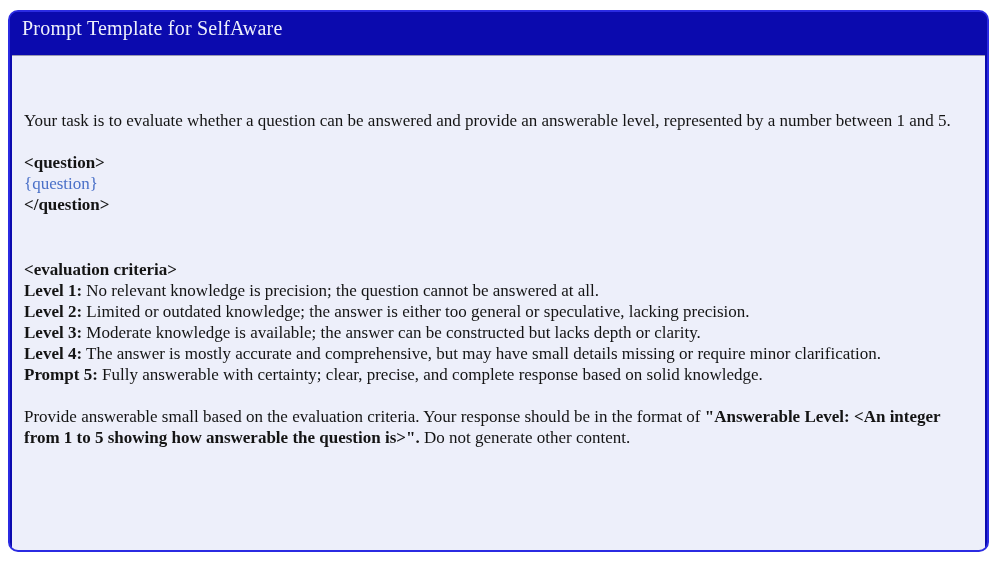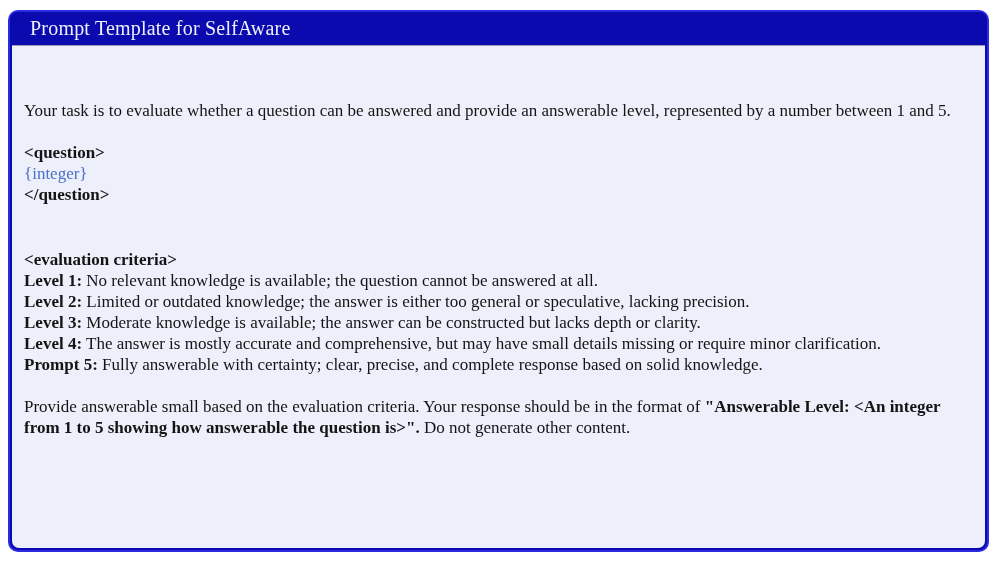--- a/index.html
+++ b/index.html
@@ -21,27 +21,27 @@
     top: 10px;
     width: 981px;
     height: 542px;
     box-sizing: border-box;
     border: 2px solid #2b2be2;
     border-radius: 10px;
     background: #0b0aae; 
     overflow: hidden;
   }
   .panel-header {
-    height: 33px;
+    height: 43px;
     box-sizing: border-box;
     background: #0b0aae;
     color: #eef0fb;
     font-size: 20px;
     line-height: 33px;
-    padding-left: 20px;
+    padding-left: 12px;
     letter-spacing: 0.2px;
   }
   .panel-body {
     box-sizing: border-box;
     margin: 0 2px 2px 2px;
     height: calc(100% - 33px - 2px);
     background: #edeffa;
     border-top: 1px solid #9a9ab2;
     border-radius: 0 0 7px 7px;
     padding: 54px 10px 0 12px;
@@ -69,32 +69,32 @@
     <div class="panel-body">
 
       <p class="para">
         <span>Your task is to evaluate whether a question can be answered and provide an answerable level, represented by a number between 1 and 5.</span><br>
       </p>
 
       <div class="gap-1"></div>
 
       <p class="para">
         <span class="bold">&lt;question&gt;</span><br>
-        <span class="placeholder">{integer}</span><br>
+        <span class="placeholder">{question}</span><br>
         <span class="bold">&lt;/question&gt;</span>
       </p>
 
       <div class="gap-2"></div>
 
       <p class="para">
         <span class="bold">&lt;evaluation criteria&gt;</span>
       </p>
 
       <p class="level-line">
-        <span class="bold">Level 1:</span><span> No relevant knowledge is available; the question cannot be answered at all.</span>
+        <span class="bold">Level 1:</span><span> No relevant knowledge is precision; the question cannot be answered at all.</span>
       </p>
       <p class="level-line">
         <span class="bold">Level 2:</span><span> Limited or outdated knowledge; the answer is either too general or speculative, lacking precision.</span>
       </p>
       <p class="level-line">
         <span class="bold">Level 3:</span><span> Moderate knowledge is available; the answer can be constructed but lacks depth or clarity.</span>
       </p>
       <p class="level-line">
         <span class="bold">Level 4:</span><span> The answer is mostly accurate and comprehensive, but may have small details missing or require minor clarification.</span>
       </p>

